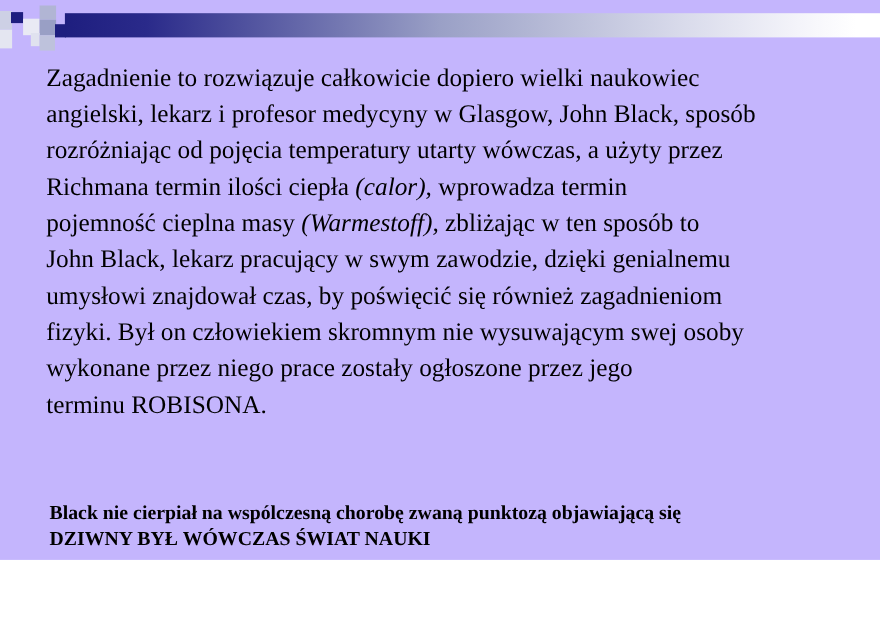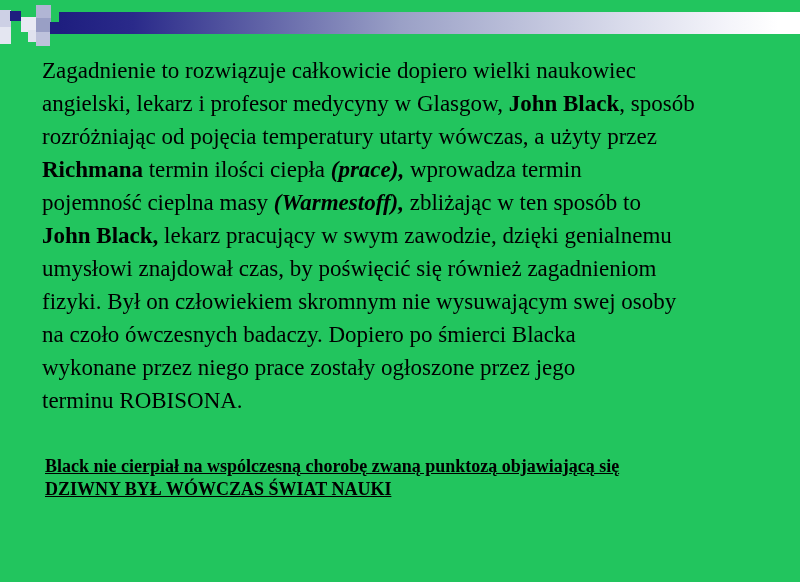--- a/index.html
+++ b/index.html
@@ -3,22 +3,22 @@
 <meta charset="utf-8">
 <style>
   html, body {
     margin: 0;
     padding: 0;
     background: #ffffff;
   }
   .slide {
     position: relative;
     width: 800px;
-    height: 582px;
-    background: #22c55e;
+    height: 509px;
+    background: #c4b5fd;
     overflow: hidden;
     font-family: "Liberation Serif", "DejaVu Serif", serif;
     color: #000000;
   }
   
   .decor { position: absolute; left: 0; top: 0; width: 100%; height: 50px; }
   .gradient-bar {
     position: absolute;
     left: 59px; top: 12px;
     width: 741px; height: 22px;
@@ -39,22 +39,22 @@
   .main-text .line { white-space: nowrap; }
   
   .footnote {
     position: absolute;
     left: 45px; top: 455px;
     width: 745px;
     font-size: 18px;
     line-height: 23px;
     font-weight: bold;
   }
-  .footnote .line { white-space: nowrap; text-decoration: underline; }
-  .seg-b { font-weight: bold; margin-top: 18px; }
+  .footnote .line { white-space: nowrap; }
+  .seg-b { font-weight: normal; margin-top: 18px; }
   .seg-i { font-style: italic; }
 </style>
 </head>
 <body>
 
 <div class="slide">
 
   <div class="decor">
     <div class="gradient-bar"></div>
     <div id="squares">
@@ -67,26 +67,25 @@
         <div class="decor-square" style="left: 28px; top: 30px; width: 8px; height: 12px; background: rgb(224, 226, 239);"></div>
         <div class="decor-square" style="left: 36px; top: 32px; width: 14px; height: 14px; background: rgb(190, 194, 220);"></div>
         <div class="decor-square" style="left: 50px; top: 22px; width: 10px; height: 12px; background: rgb(30, 30, 127);"></div>
       </div>
   </div>
 
   <div class="main-text">
       <div class="line"><span>Zagadnienie to rozwiązuje całkowicie dopiero wielki naukowiec</span></div>
       <div class="line"><span>angielski, lekarz i profesor medycyny w Glasgow, </span><span class="seg-b">John Black</span><span>, sposób</span></div>
       <div class="line"><span>rozróżniając od pojęcia temperatury utarty wówczas, a użyty przez</span></div>
-      <div class="line"><span class="seg-b">Richmana</span><span> termin ilości ciepła </span><span class="seg-b seg-i">(prace),</span><span> wprowadza termin</span></div>
+      <div class="line"><span class="seg-b">Richmana</span><span> termin ilości ciepła </span><span class="seg-b seg-i">(calor),</span><span> wprowadza termin</span></div>
       <div class="line"><span>pojemność cieplna masy </span><span class="seg-b seg-i">(Warmestoff),</span><span> zbliżając w ten sposób to</span></div>
       <div class="line"><span class="seg-b">John Black,</span><span> lekarz pracujący w swym zawodzie, dzięki genialnemu</span></div>
       <div class="line"><span>umysłowi znajdował czas, by poświęcić się również zagadnieniom</span></div>
       <div class="line"><span>fizyki. Był on człowiekiem skromnym nie wysuwającym swej osoby</span></div>
-      <div class="line"><span>na czoło ówczesnych badaczy. Dopiero po śmierci Blacka</span></div>
       <div class="line"><span>wykonane przez niego prace zostały ogłoszone przez jego</span></div>
       <div class="line"><span>terminu ROBISONA.</span></div>
     </div>
 
   <div class="footnote">
       <div class="line"><span>Black nie cierpiał na wspólczesną chorobę zwaną punktozą objawiającą się</span></div>
       <div class="line"><span>DZIWNY BYŁ WÓWCZAS ŚWIAT NAUKI</span></div>
     </div>
 
 </div>

